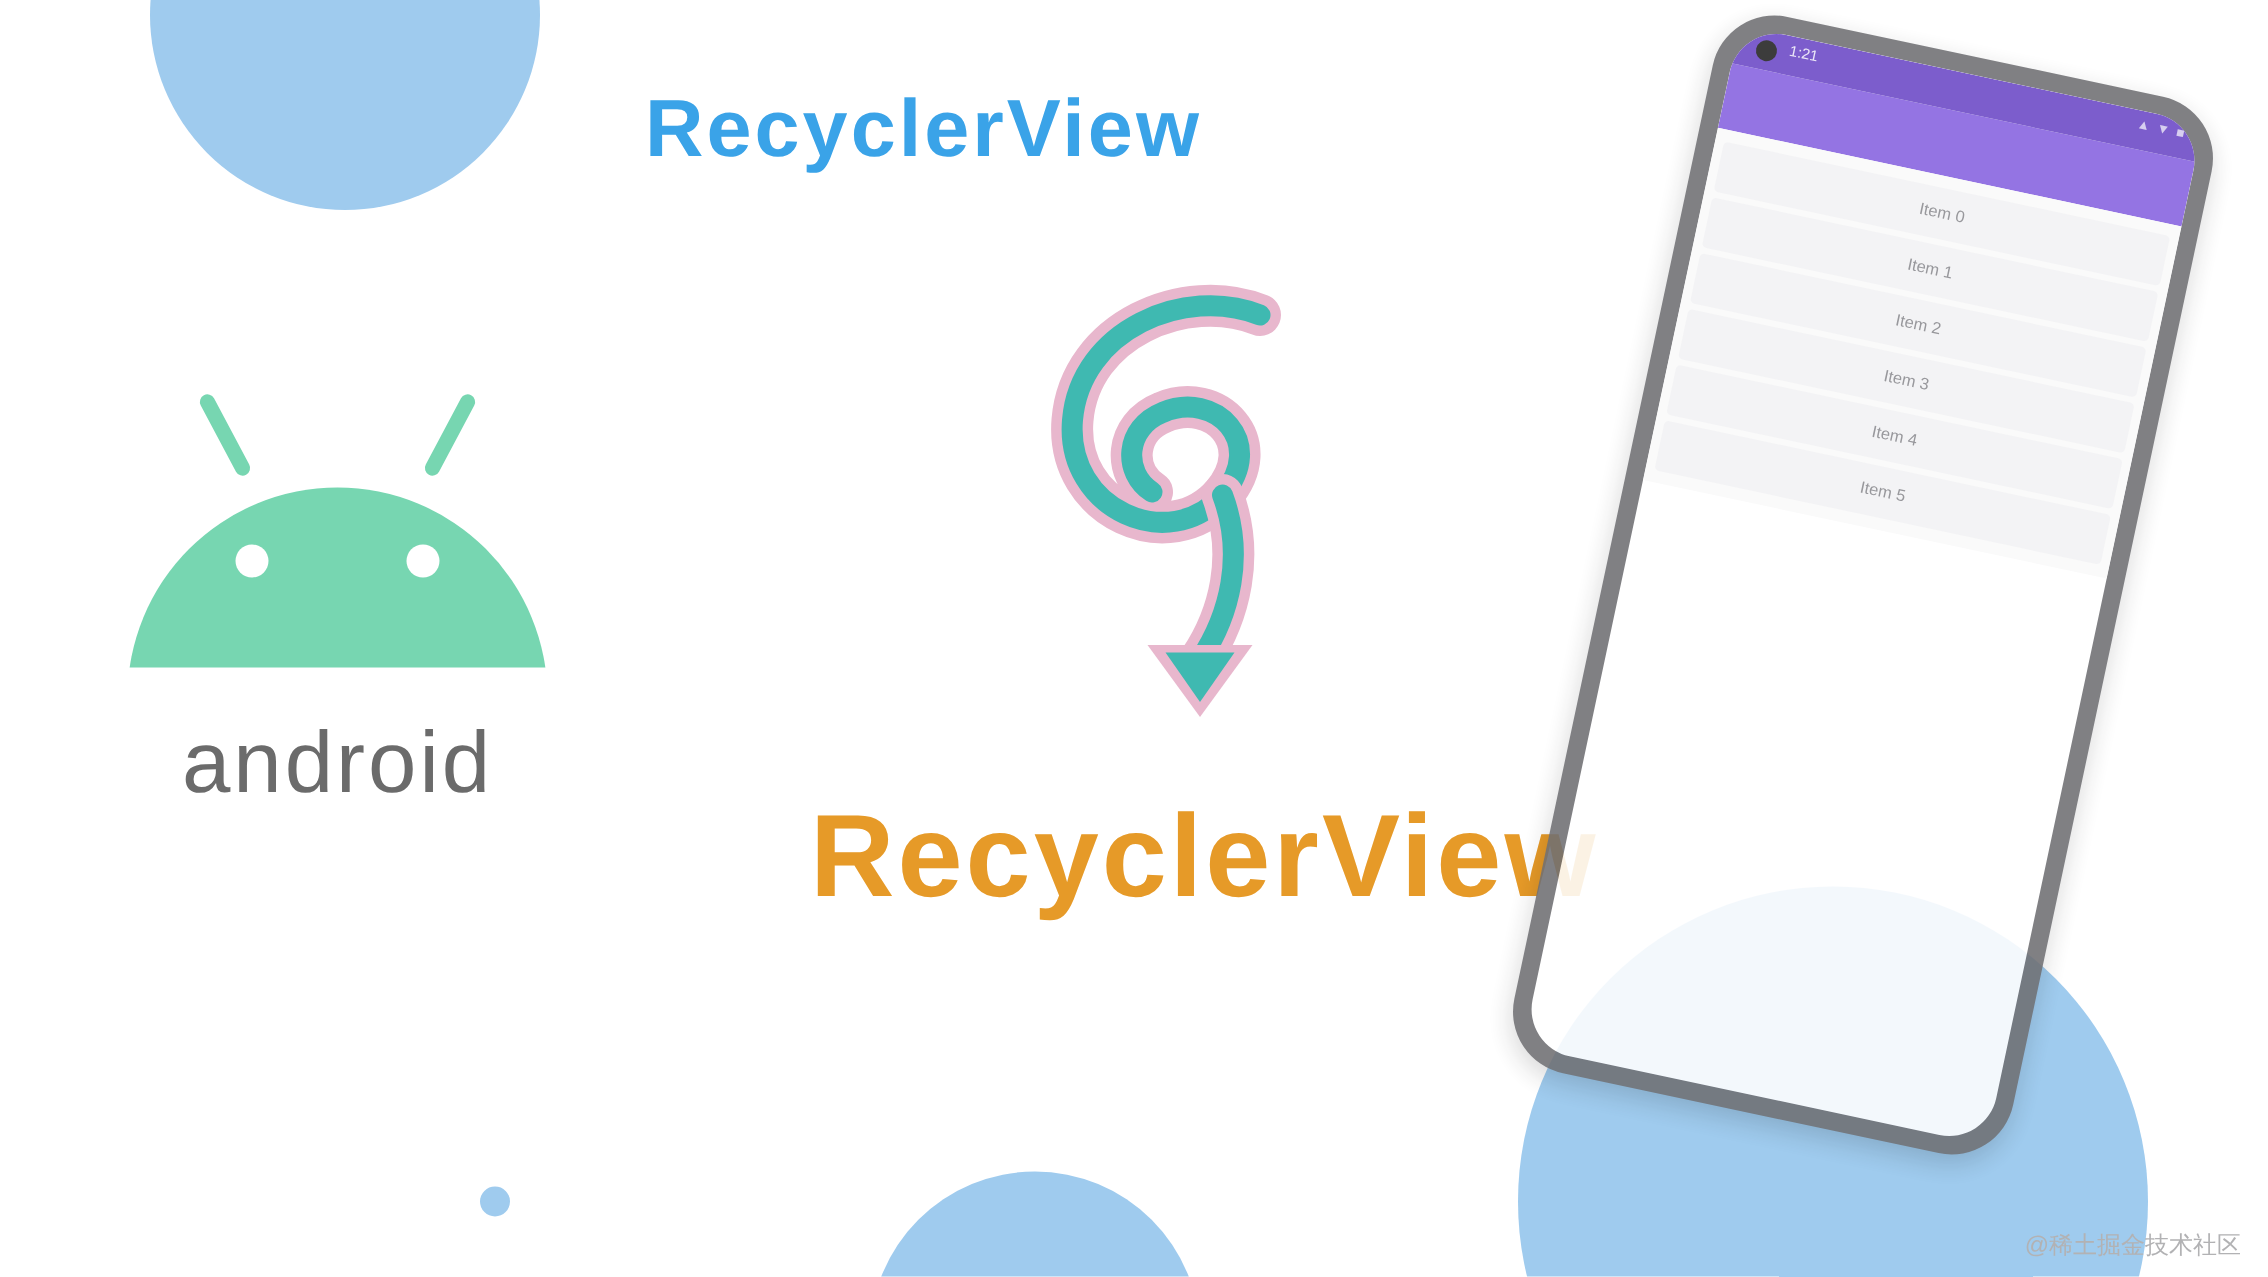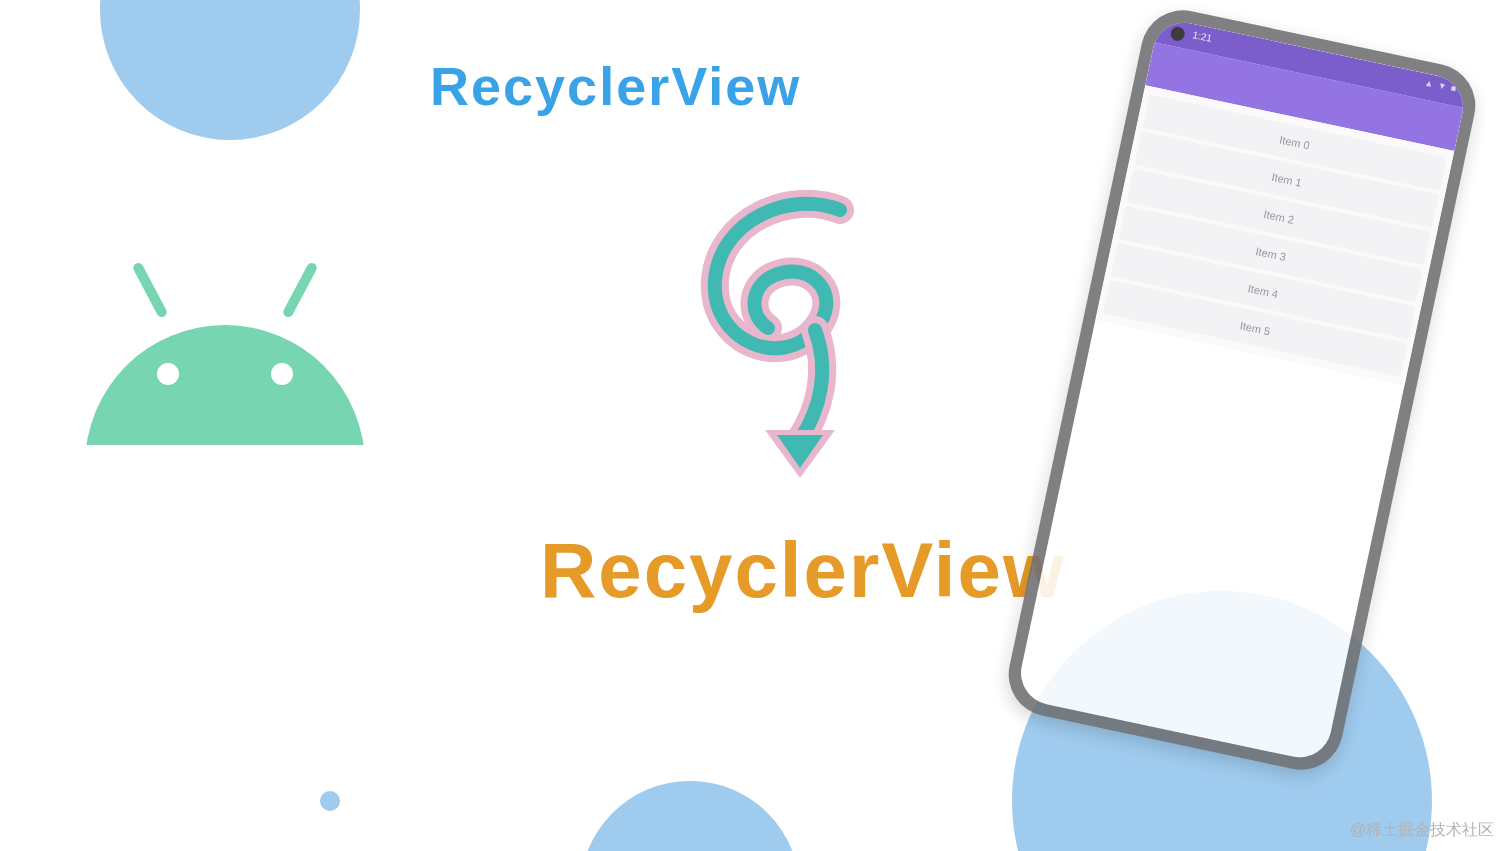--- a/index.html
+++ b/index.html
@@ -208,20 +208,21 @@
 <div class="android-block">
   <div class="android-head">
     <div class="antenna antenna-left"></div>
     <div class="antenna antenna-right"></div>
     <div class="android-dome-clip">
       <div class="android-dome"></div>
     </div>
     <div class="android-eye eye-left"></div>
     <div class="android-eye eye-right"></div>
   </div>
+  <div class="android-word">android</div>
 </div>
 
 <div class="title-top">RecyclerView</div>
 <div class="title-bottom">RecyclerView</div>
 
 <div class="swirl-arrow">
   <svg viewBox="0 0 240 300" width="240" height="300">
     <path d="M180 30 C 130 10, 60 40, 55 100 C 50 160, 120 190, 155 150 C 185 115, 150 80, 115 95 C 90 105, 88 135, 108 148" fill="none" stroke="#e8b7cd" stroke-width="28" stroke-linecap="round"></path>
     <path d="M180 30 C 130 10, 60 40, 55 100 C 50 160, 120 190, 155 150 C 185 115, 150 80, 115 95 C 90 105, 88 135, 108 148" fill="none" stroke="#3fb9b1" stroke-width="14" stroke-linecap="round"></path>
     <path d="M155 150 C 170 190, 160 230, 140 260" fill="none" stroke="#e8b7cd" stroke-width="28" stroke-linecap="round"></path>

